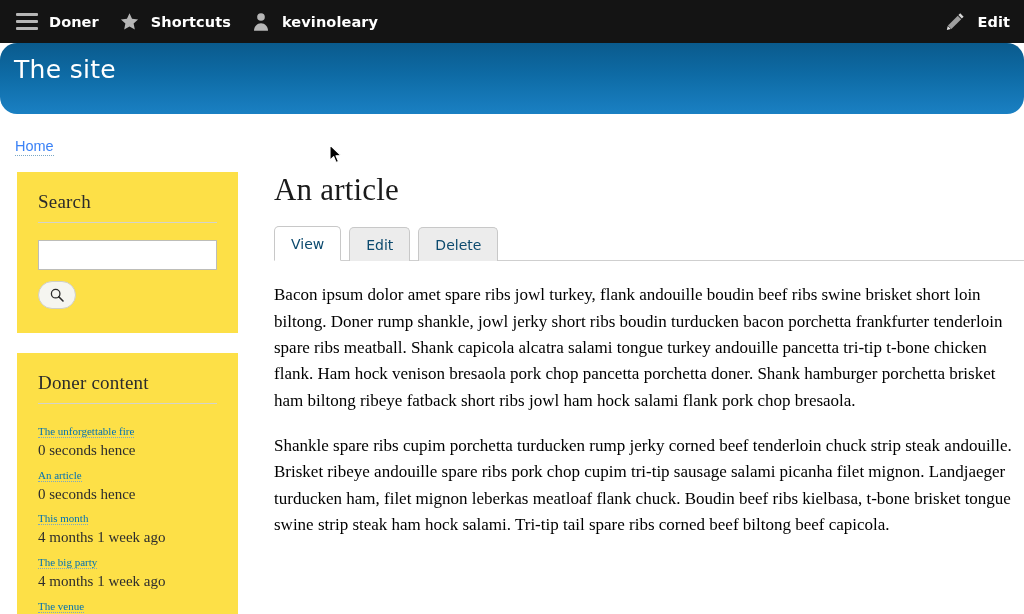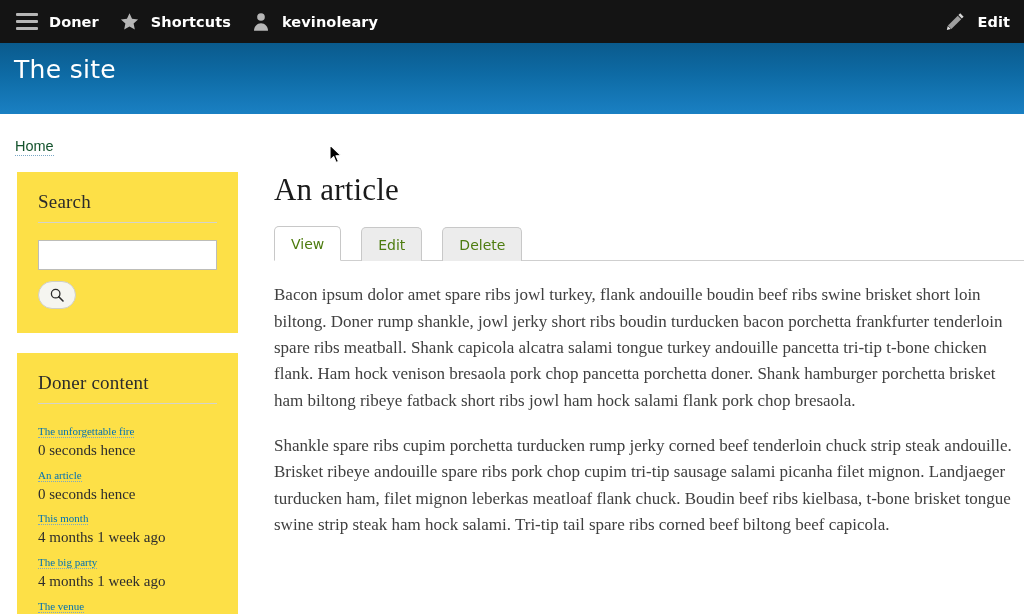--- a/index.html
+++ b/index.html
@@ -63,39 +63,40 @@
   .icon-star { flex: none; width: 21px; height: 21px; display: block; }
   .icon-person { flex: none; width: 20px; height: 21px; display: block; }
   .icon-pencil { flex: none; width: 21px; height: 21px; display: block; }
 
   
   .site-header {
     height: 71px;
     background: linear-gradient(to bottom, #0a5b8d 0%, #0e6ba5 45%, #1a80c3 100%);
     padding: 13px 0 0 14px;
     box-sizing: border-box;
+    border-radius: 17px;
   }
   .site-name {
     color: #ffffff;
     font-family: "DejaVu Sans", sans-serif;
     font-size: 25px;
     font-weight: normal;
     letter-spacing: 0.3px;
     margin: 0;
     line-height: 1.1;
   }
 
   
   .breadcrumb {
     padding: 24px 0 0 15px;
     font-family: "Liberation Sans", sans-serif;
     font-size: 14.5px;
   }
   .breadcrumb a {
-    color: #14532d;
+    color: #3b82f6;
     text-decoration: none;
     border-bottom: 1px dotted #7aa8c6;
     padding-bottom: 1px;
   }
 
   
   .layout {
     display: flex;
     align-items: flex-start;
     padding-left: 17px;
@@ -188,42 +189,42 @@
   .tabs {
     display: flex;
     align-items: flex-end;
     border-bottom: 1px solid #cfcfcf;
     margin-bottom: 21px;
     padding-left: 0;
   }
   .tab {
     font-family: "DejaVu Sans", sans-serif;
     font-size: 14px;
-    color: #4d7c0f;
+    color: #0c4a6e;
     padding: 7px 16px 6px 16px;
     border: 1px solid #c8c8c8;
     border-bottom: none;
     border-radius: 5px 5px 0 0;
     background: #ececec;
-    margin-right: 20px;
+    margin-right: 8px;
     margin-bottom: -1px;
     cursor: pointer;
     line-height: 1.45;
   }
   .tab.is-active {
     background: #ffffff;
     border-bottom: 1px solid #ffffff;
   }
 
   .article-body p {
     margin: 0 0 19px 0;
     font-family: "Liberation Serif", serif;
     font-size: 17px;
     line-height: 1.55;
-    color: #404040;
+    color: #000000;
   }
 
   
   .cursor {
     position: absolute;
     left: 329px;
     top: 144px;
     width: 14px;
     height: 20px;
     pointer-events: none;

